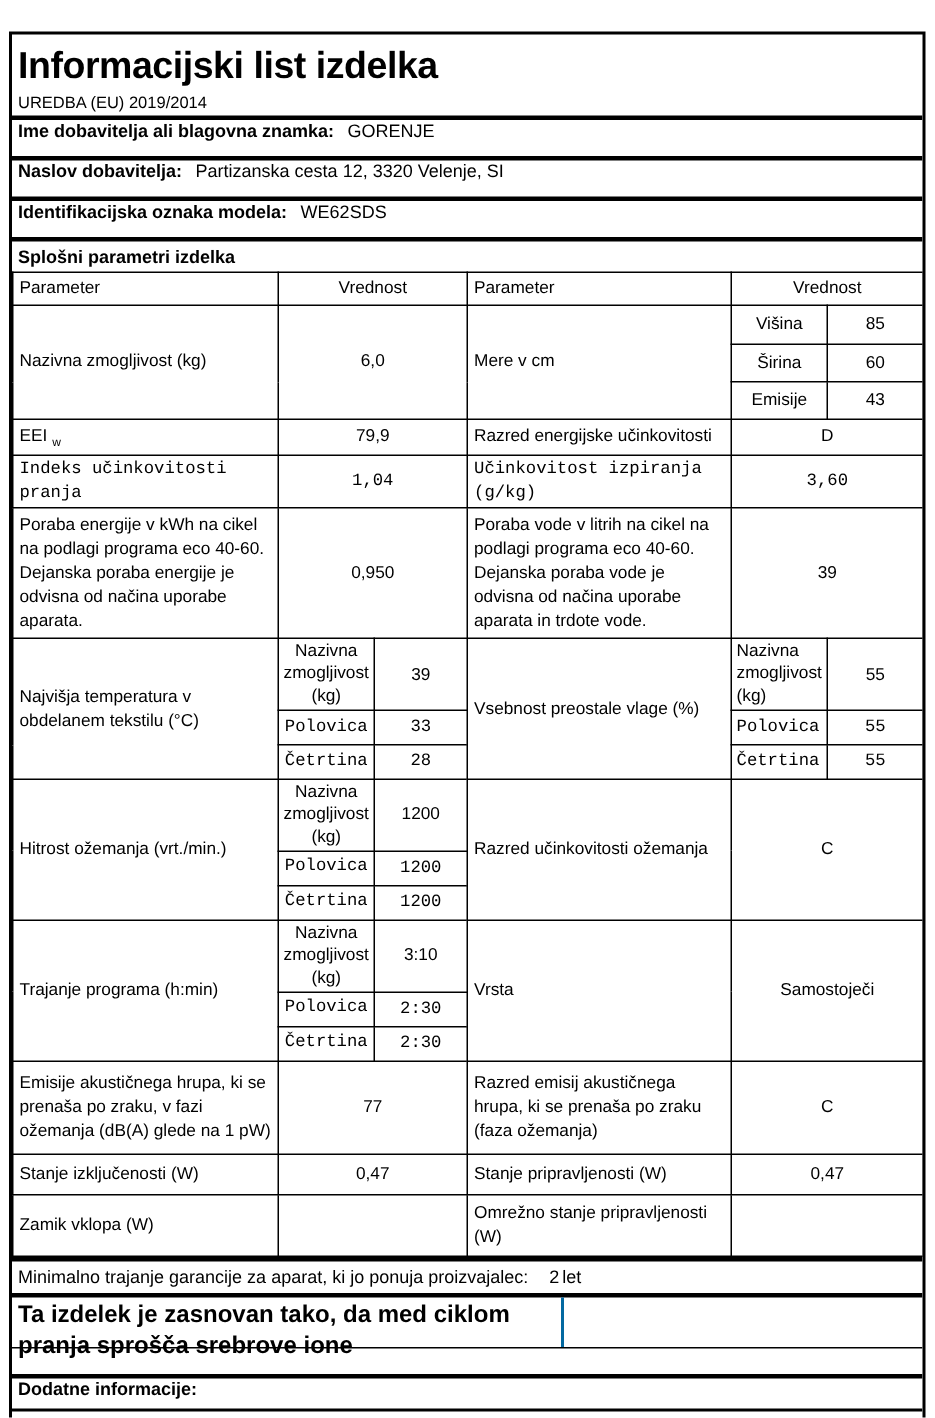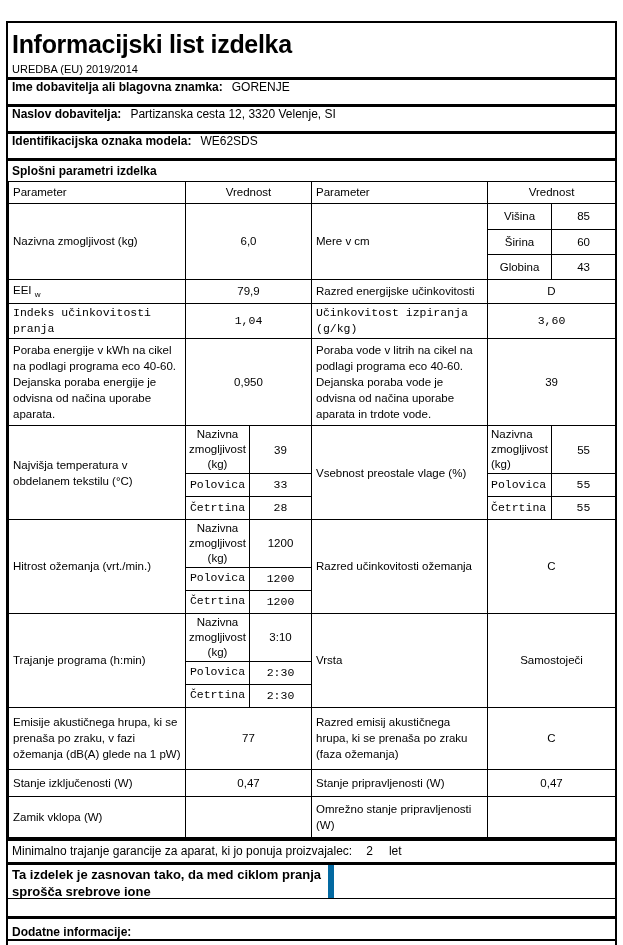--- a/index.html
+++ b/index.html
@@ -60,34 +60,34 @@
   .h46 { height: 46px; } .h47 { height: 47px; } .h62 { height: 62px; }
   .h27 { height: 27px; } .h41 { height: 41px; }
   sub { font-size: 8px; }
 
   .guarantee-row {
     border-top: 3px solid #000; border-bottom: 3px solid #000;
     height: 27px; display: flex; align-items: center;
     padding: 0 4px; font-size: 12px; font-weight: normal;
   }
   .guarantee-row .g-val { margin-left: 14px; }
-  .guarantee-row .g-unit { margin-left: 16px; }
+  .guarantee-row .g-unit { margin-left: 2px; }
 
   .silver-row { display: flex; border-bottom: 1px solid #000; height: 34px; }
   .silver-left {
-    width: 326px; border-right: 6px solid #0369a1;
-    padding: 1px 4px; font-weight: bold; font-size: 13px; line-height: 1.35;
+    width: 368px; border-right: 2px solid #0369a1;
+    padding: 1px 4px; font-weight: bold; font-size: 16px; line-height: 1.35;
   }
   .silver-right { flex: 1; }
 
   .empty-row { height: 20px; border-bottom: 3px solid #000; }
 
   .additional-row {
     height: 22px; border-bottom: 2px solid #000;
-    display: flex; align-items: flex-end;
+    display: flex; align-items: flex-start;
     padding: 0 4px; font-size: 12px; font-weight: bold;
   }
   .url-row {
     height: 24px; display: flex; align-items: center;
     padding: 0 4px; font-size: 12px;
   }
 </style>
 </head>
 <body>
 
@@ -137,21 +137,21 @@
       <td rowspan="3" colspan="2" class="c">6,0</td>
       <td rowspan="3">Mere v cm</td>
       <td class="c subl">Višina</td>
       <td class="c">85</td>
     </tr>
     <tr class="h25">
       <td class="c subl">Širina</td>
       <td class="c">60</td>
     </tr>
     <tr class="h25">
-      <td class="c subl">Globina</td>
+      <td class="c subl">Emisije</td>
       <td class="c">43</td>
     </tr>
 
     <tr class="h24">
       <td><span>EEI</span> <sub>w</sub></td>
       <td colspan="2" class="c">79,9</td>
       <td>Razred energijske učinkovitosti</td>
       <td colspan="2" class="c">D</td>
     </tr>
 

